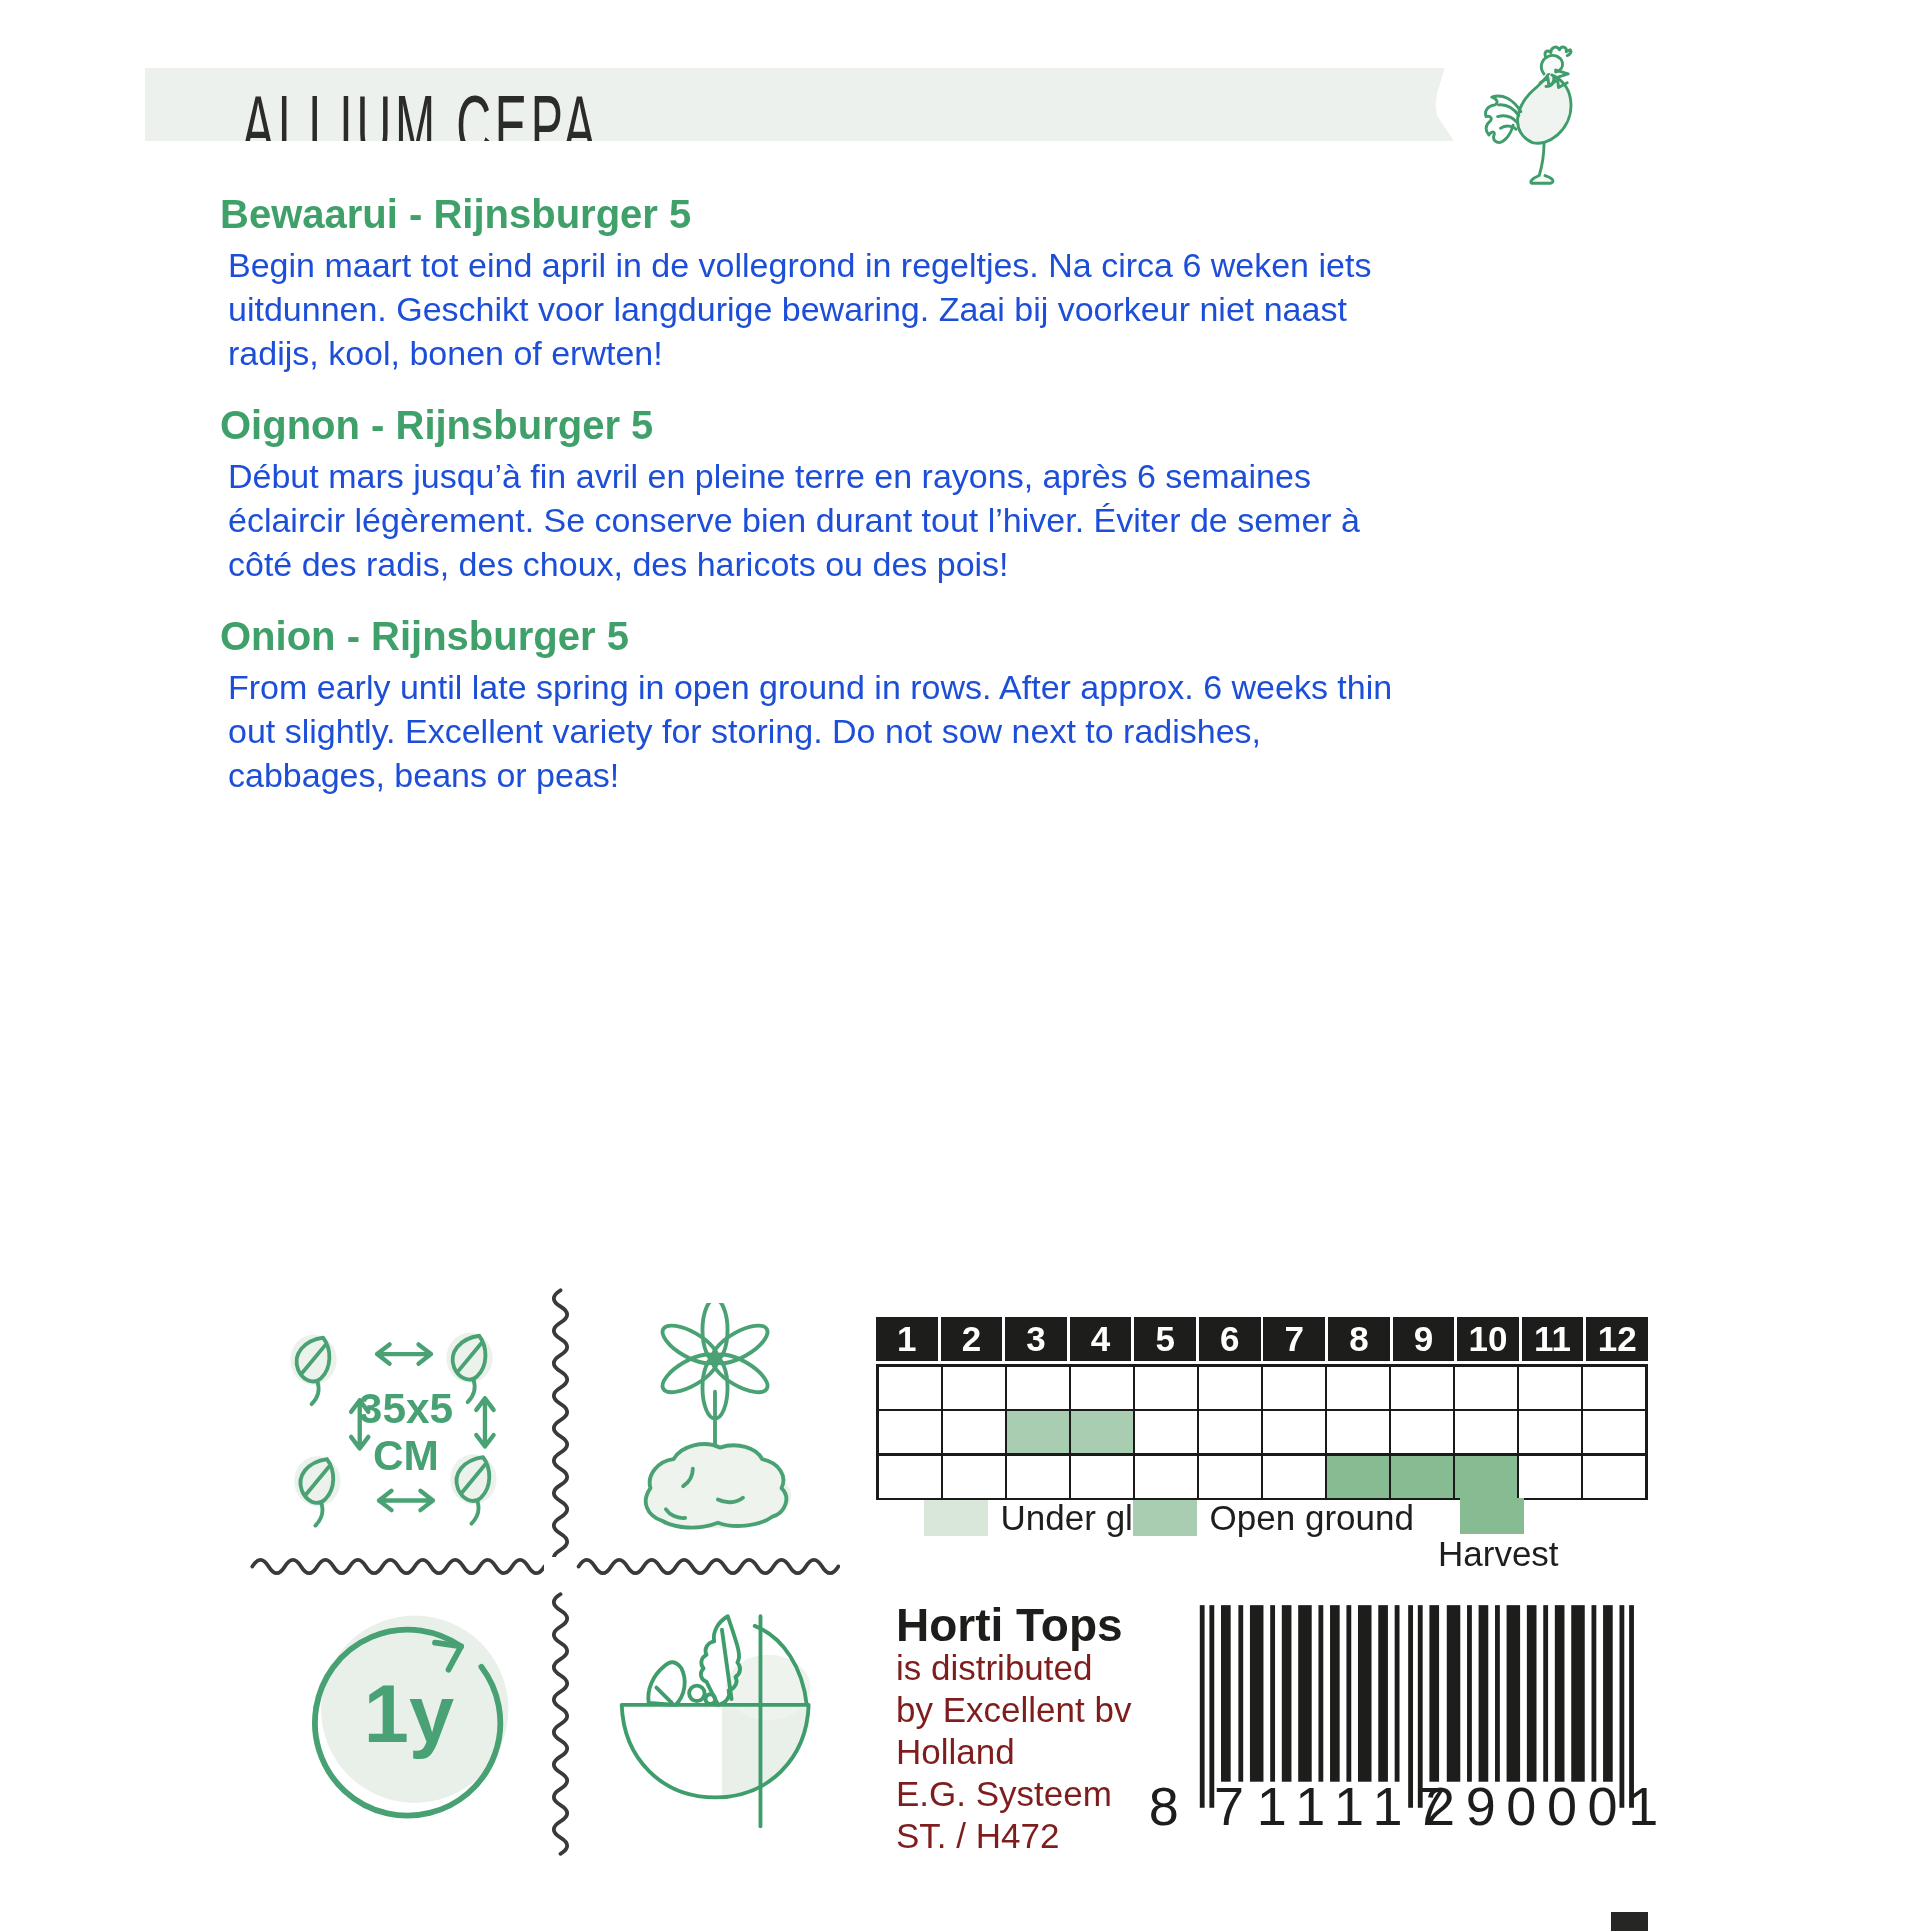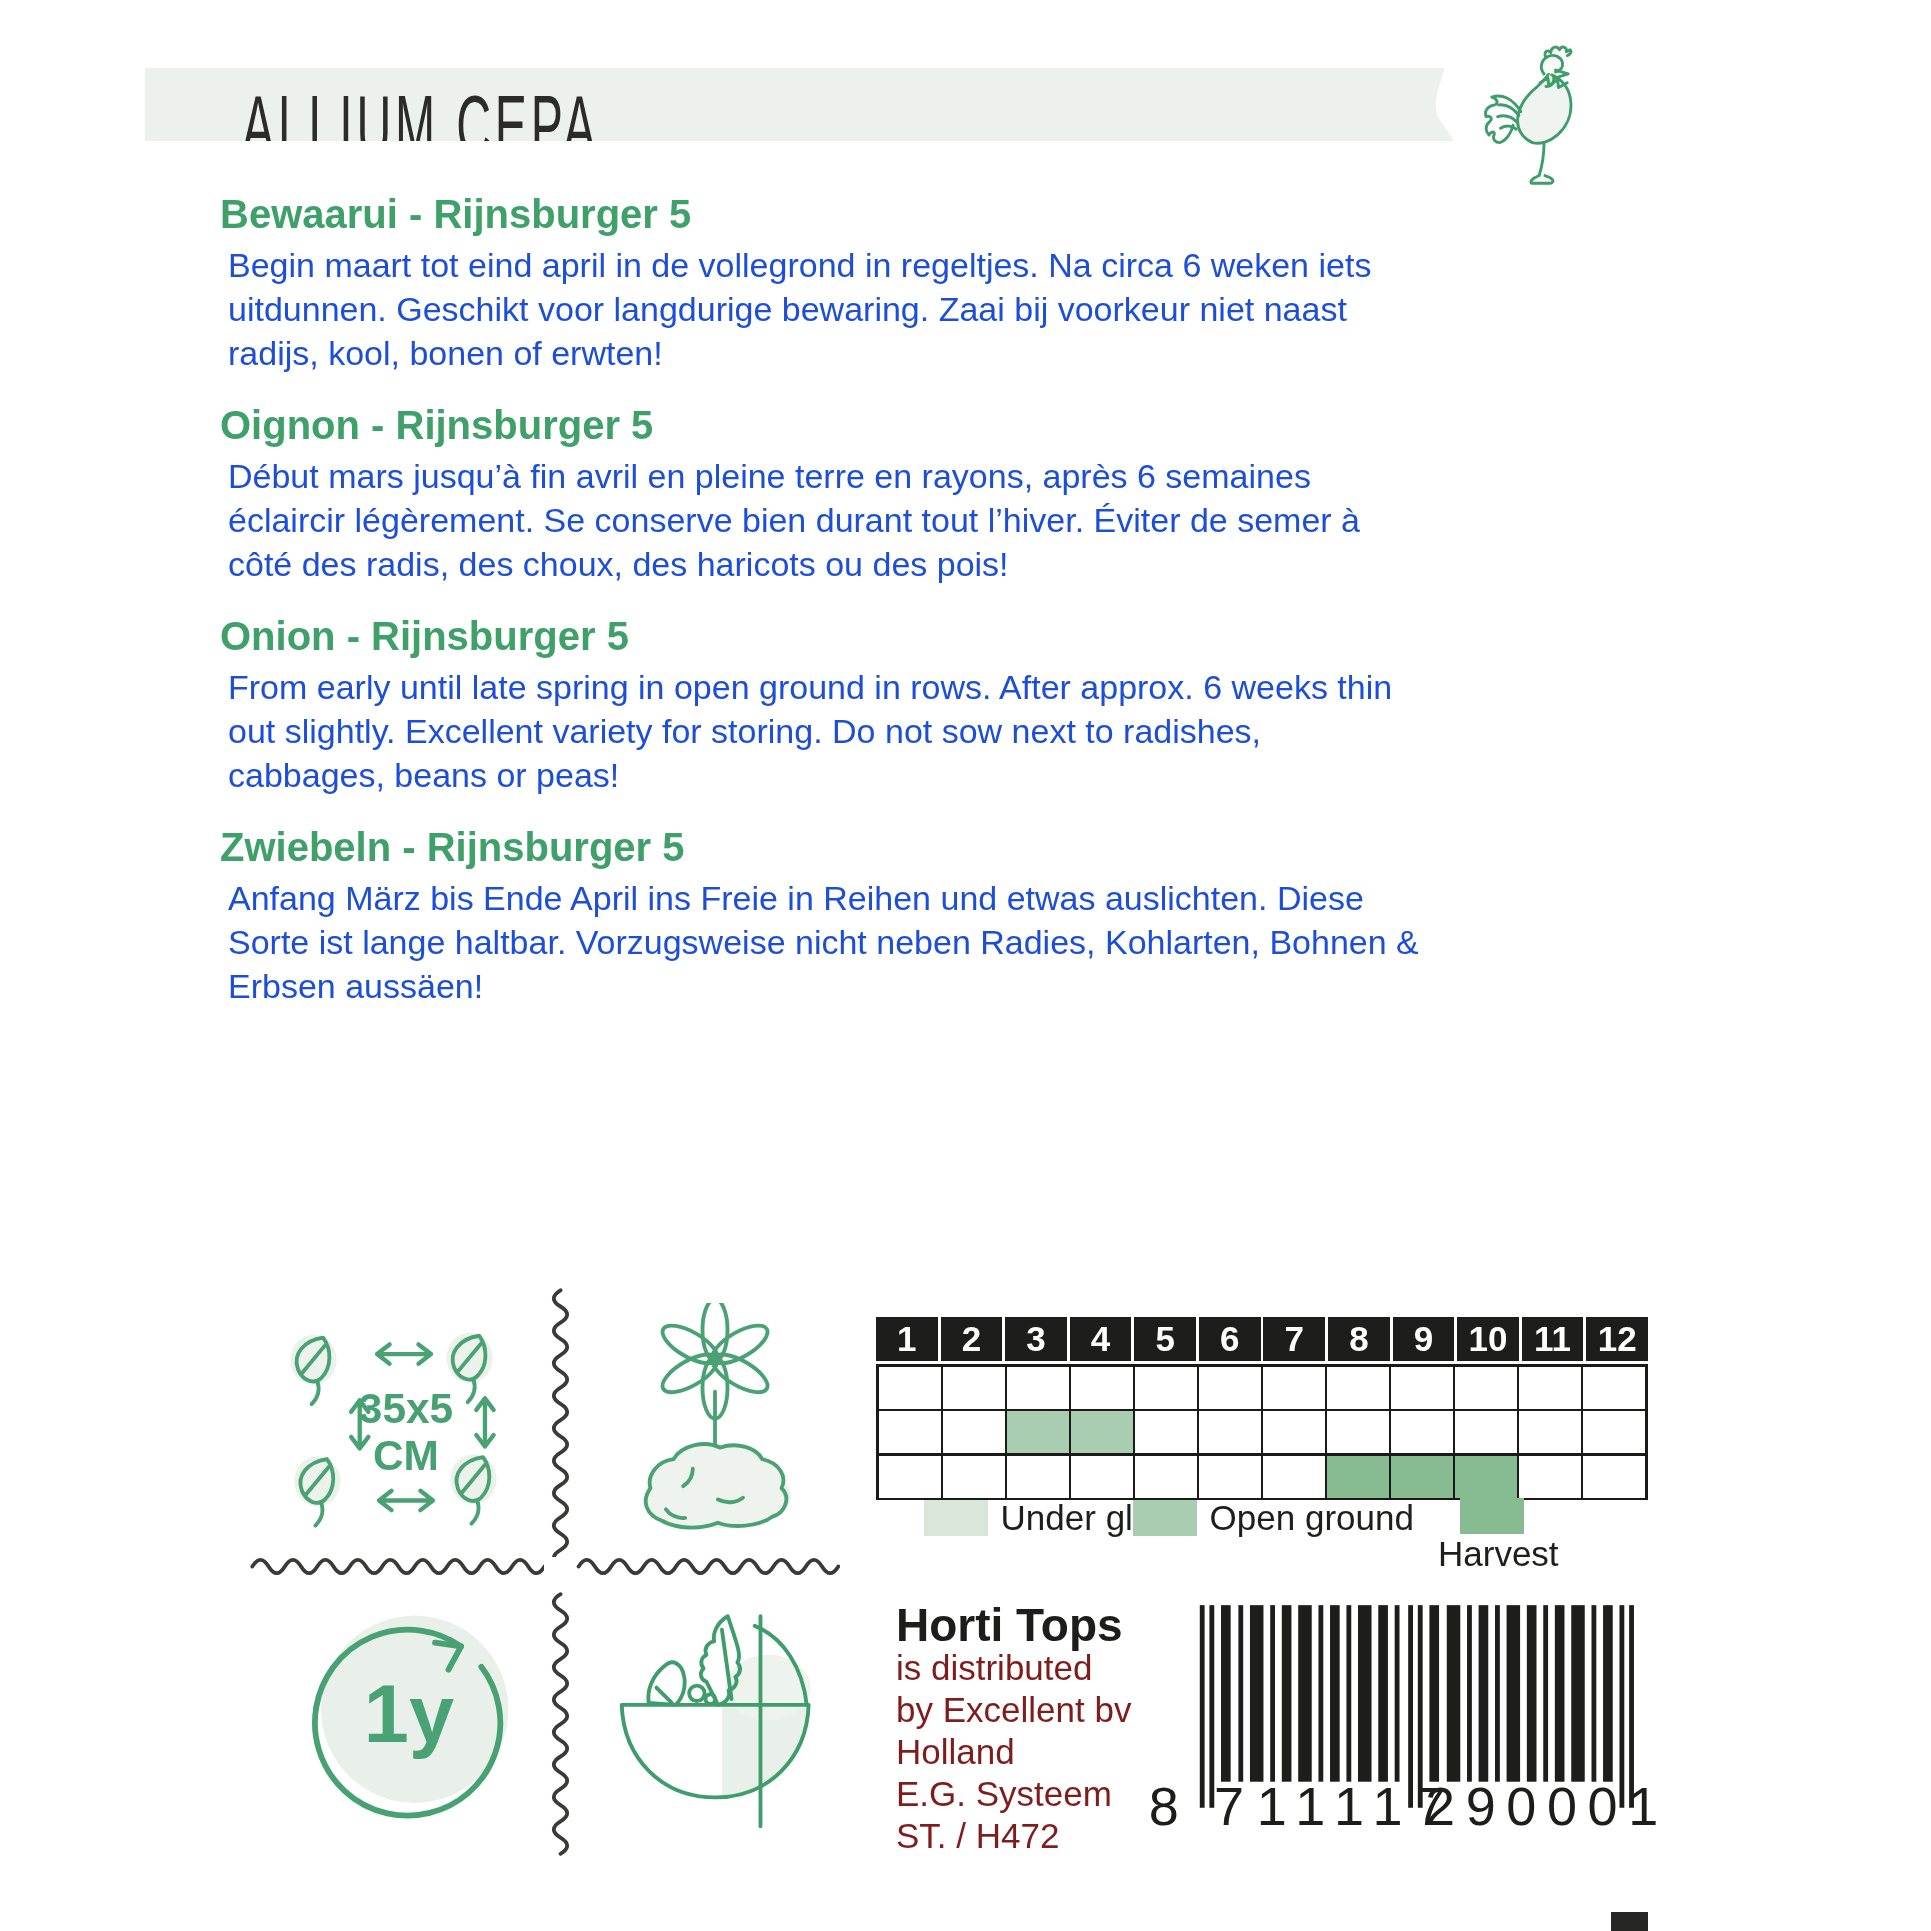--- a/index.html
+++ b/index.html
@@ -82,24 +82,20 @@
         <div class="section-heading">Bewaarui - Rijnsburger 5</div>
         <p class="section-body">Begin maart tot eind april in de vollegrond in regeltjes. Na circa 6 weken iets uitdunnen. Geschikt voor langdurige bewaring. Zaai bij voorkeur niet naast radijs, kool, bonen of erwten!</p>
       </div>
       <div class="section">
         <div class="section-heading">Oignon - Rijnsburger 5</div>
         <p class="section-body">Début mars jusqu’à fin avril en pleine terre en rayons, après 6 semaines éclaircir légèrement. Se conserve bien durant tout l’hiver. Éviter de semer à côté des radis, des choux, des haricots ou des pois!</p>
       </div>
       <div class="section">
         <div class="section-heading">Onion - Rijnsburger 5</div>
         <p class="section-body">From early until late spring in open ground in rows. After approx. 6 weeks thin out slightly. Excellent variety for storing. Do not sow next to radishes, cabbages, beans or peas!</p>
-      </div>
-      <div class="section">
-        <div class="section-heading">Zwiebeln - Rijnsburger 5</div>
-        <p class="section-body">Anfang März bis Ende April ins Freie in Reihen und etwas auslichten. Diese Sorte ist lange haltbar. Vorzugsweise nicht neben Radies, Kohlarten, Bohnen &amp; Erbsen aussäen!</p>
       </div>
     </div>
 
   <svg class="wavy" style="left:249px;top:1556px;" width="295" height="21" viewBox="0 0 306 22">
     <path id="hw1" fill="none" stroke="#3a3a38" stroke-width="4" stroke-linecap="round" d="M2,11 q8.5,-14 17,0 q8.5,14 17,0 q8.5,-14 17,0 q8.5,14 17,0 q8.5,-14 17,0 q8.5,14 17,0 q8.5,-14 17,0 q8.5,14 17,0 q8.5,-14 17,0 q8.5,14 17,0 q8.5,-14 17,0 q8.5,14 17,0 q8.5,-14 17,0 q8.5,14 17,0 q8.5,-14 17,0 q8.5,14 17,0 q8.5,-14 17,0 q8.5,14 17,0"></path>
   </svg>
   <svg class="wavy" style="left:575px;top:1556px;" width="265" height="21" viewBox="0 0 274 22">
     <path id="hw2" fill="none" stroke="#3a3a38" stroke-width="4" stroke-linecap="round" d="M2,11 q8.5,-14 17,0 q8.5,14 17,0 q8.5,-14 17,0 q8.5,14 17,0 q8.5,-14 17,0 q8.5,14 17,0 q8.5,-14 17,0 q8.5,14 17,0 q8.5,-14 17,0 q8.5,14 17,0 q8.5,-14 17,0 q8.5,14 17,0 q8.5,-14 17,0 q8.5,14 17,0 q8.5,-14 17,0 q8.5,14 17,0"></path>
   </svg>
   <svg class="wavy" style="left:550px;top:1287px;" width="21" height="270" viewBox="0 0 22 280">

